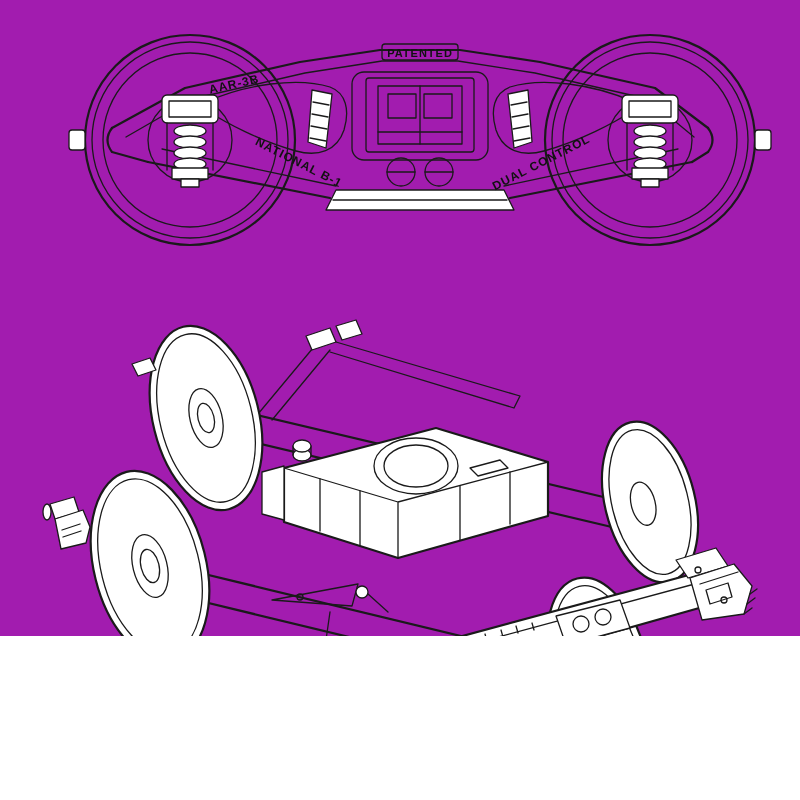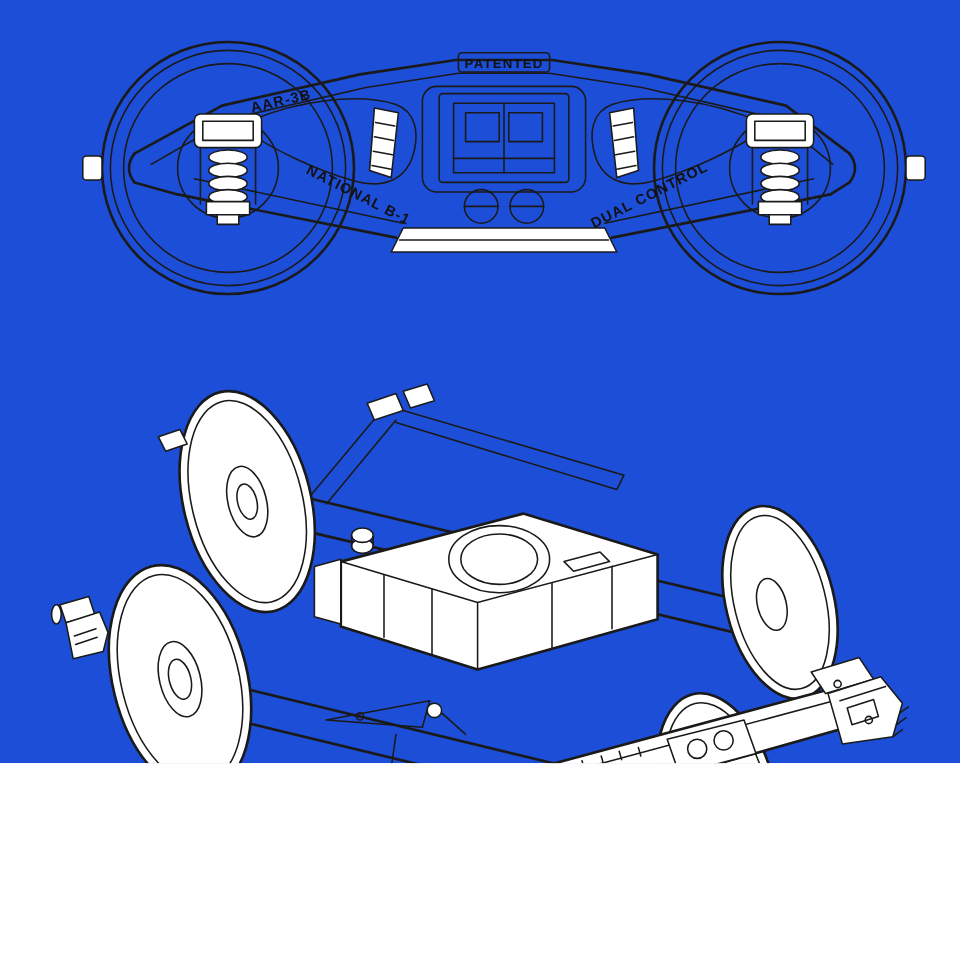--- a/index.html
+++ b/index.html
@@ -1,16 +1,16 @@
 <!DOCTYPE html>
 <html><head>
 <meta charset="utf-8">
 <style>
   html,body{margin:0;padding:0;background:#ffffff;}
-  #canvas{position:relative;width:800px;height:636px;background:#1d4ed8;overflow:hidden;}
+  #canvas{position:relative;width:800px;height:636px;background:#a21caf;overflow:hidden;}
   svg .ln{stroke:#1a1a1a;fill:none;stroke-width:1.3;stroke-linejoin:round;stroke-linecap:round;}
   svg .w2{stroke-width:2.2;}
   svg .f{fill:#ffffff;}
   svg text.cast{font:700 12px "Liberation Sans", sans-serif;fill:#111111;letter-spacing:1px;stroke:none;}
   svg text.cast-sm{font:700 11px "Liberation Sans", sans-serif;fill:#111111;letter-spacing:1px;stroke:none;}
 </style>
 </head>
 <body>
 
 <div id="canvas">

